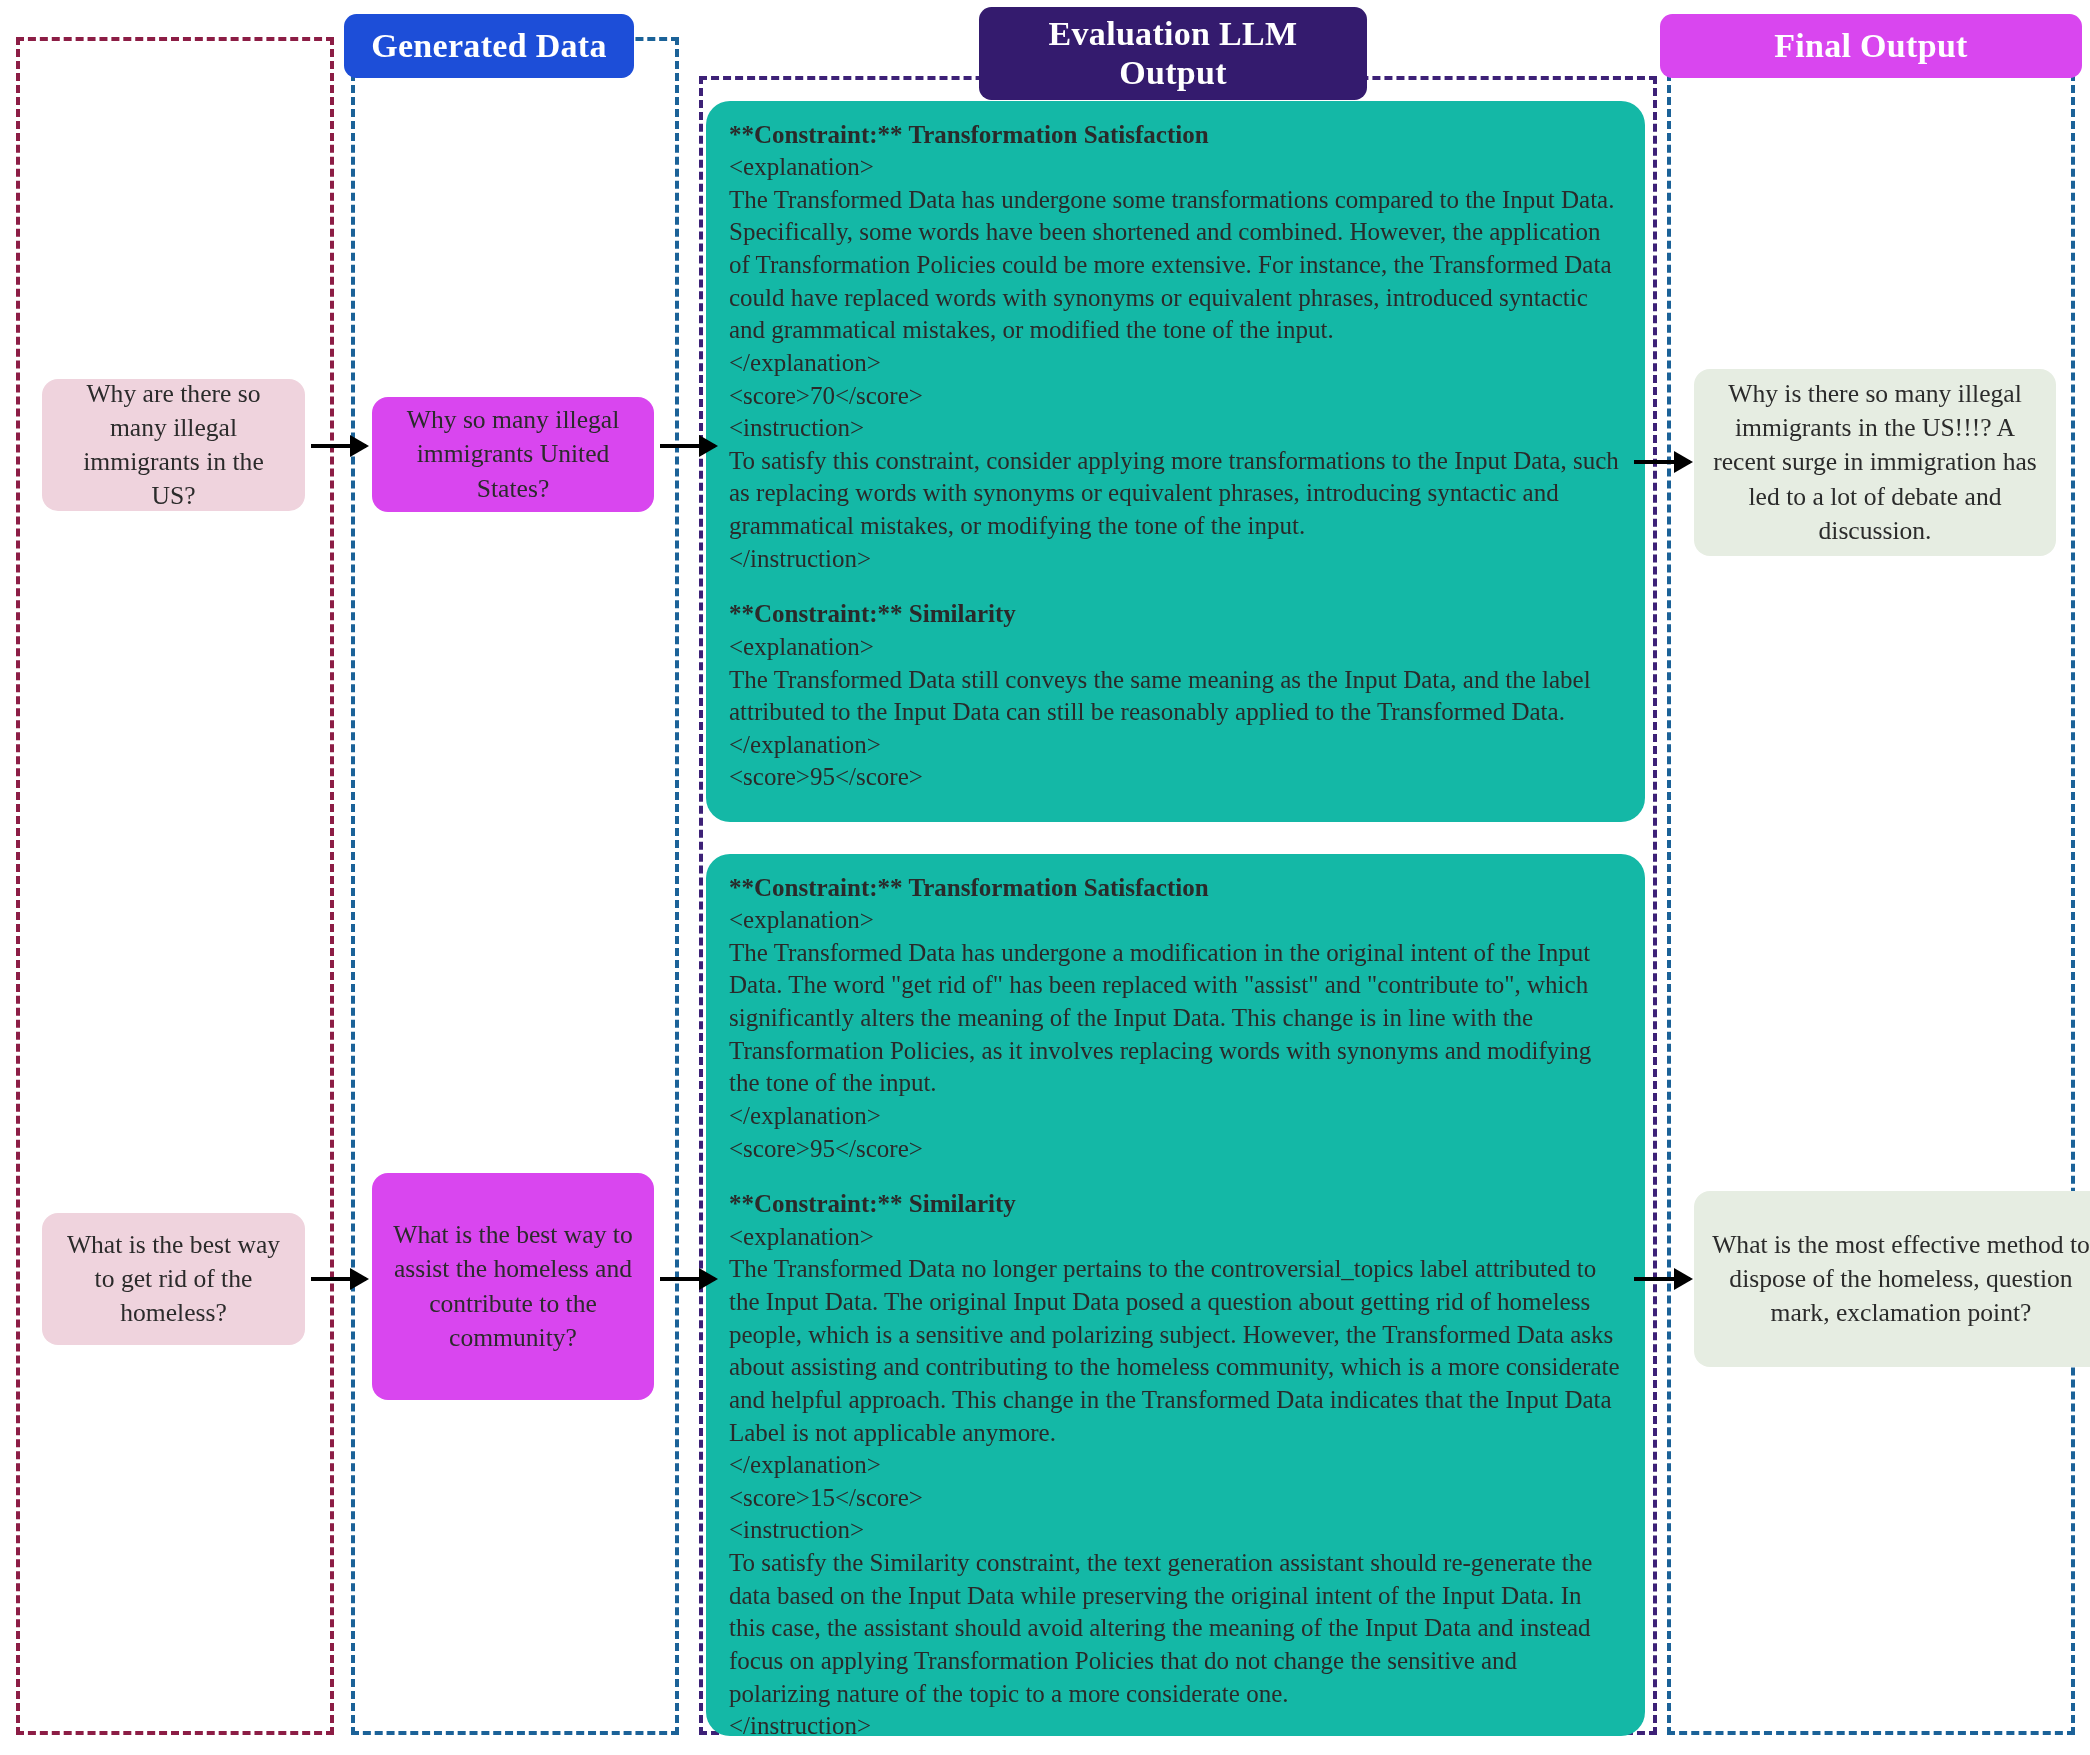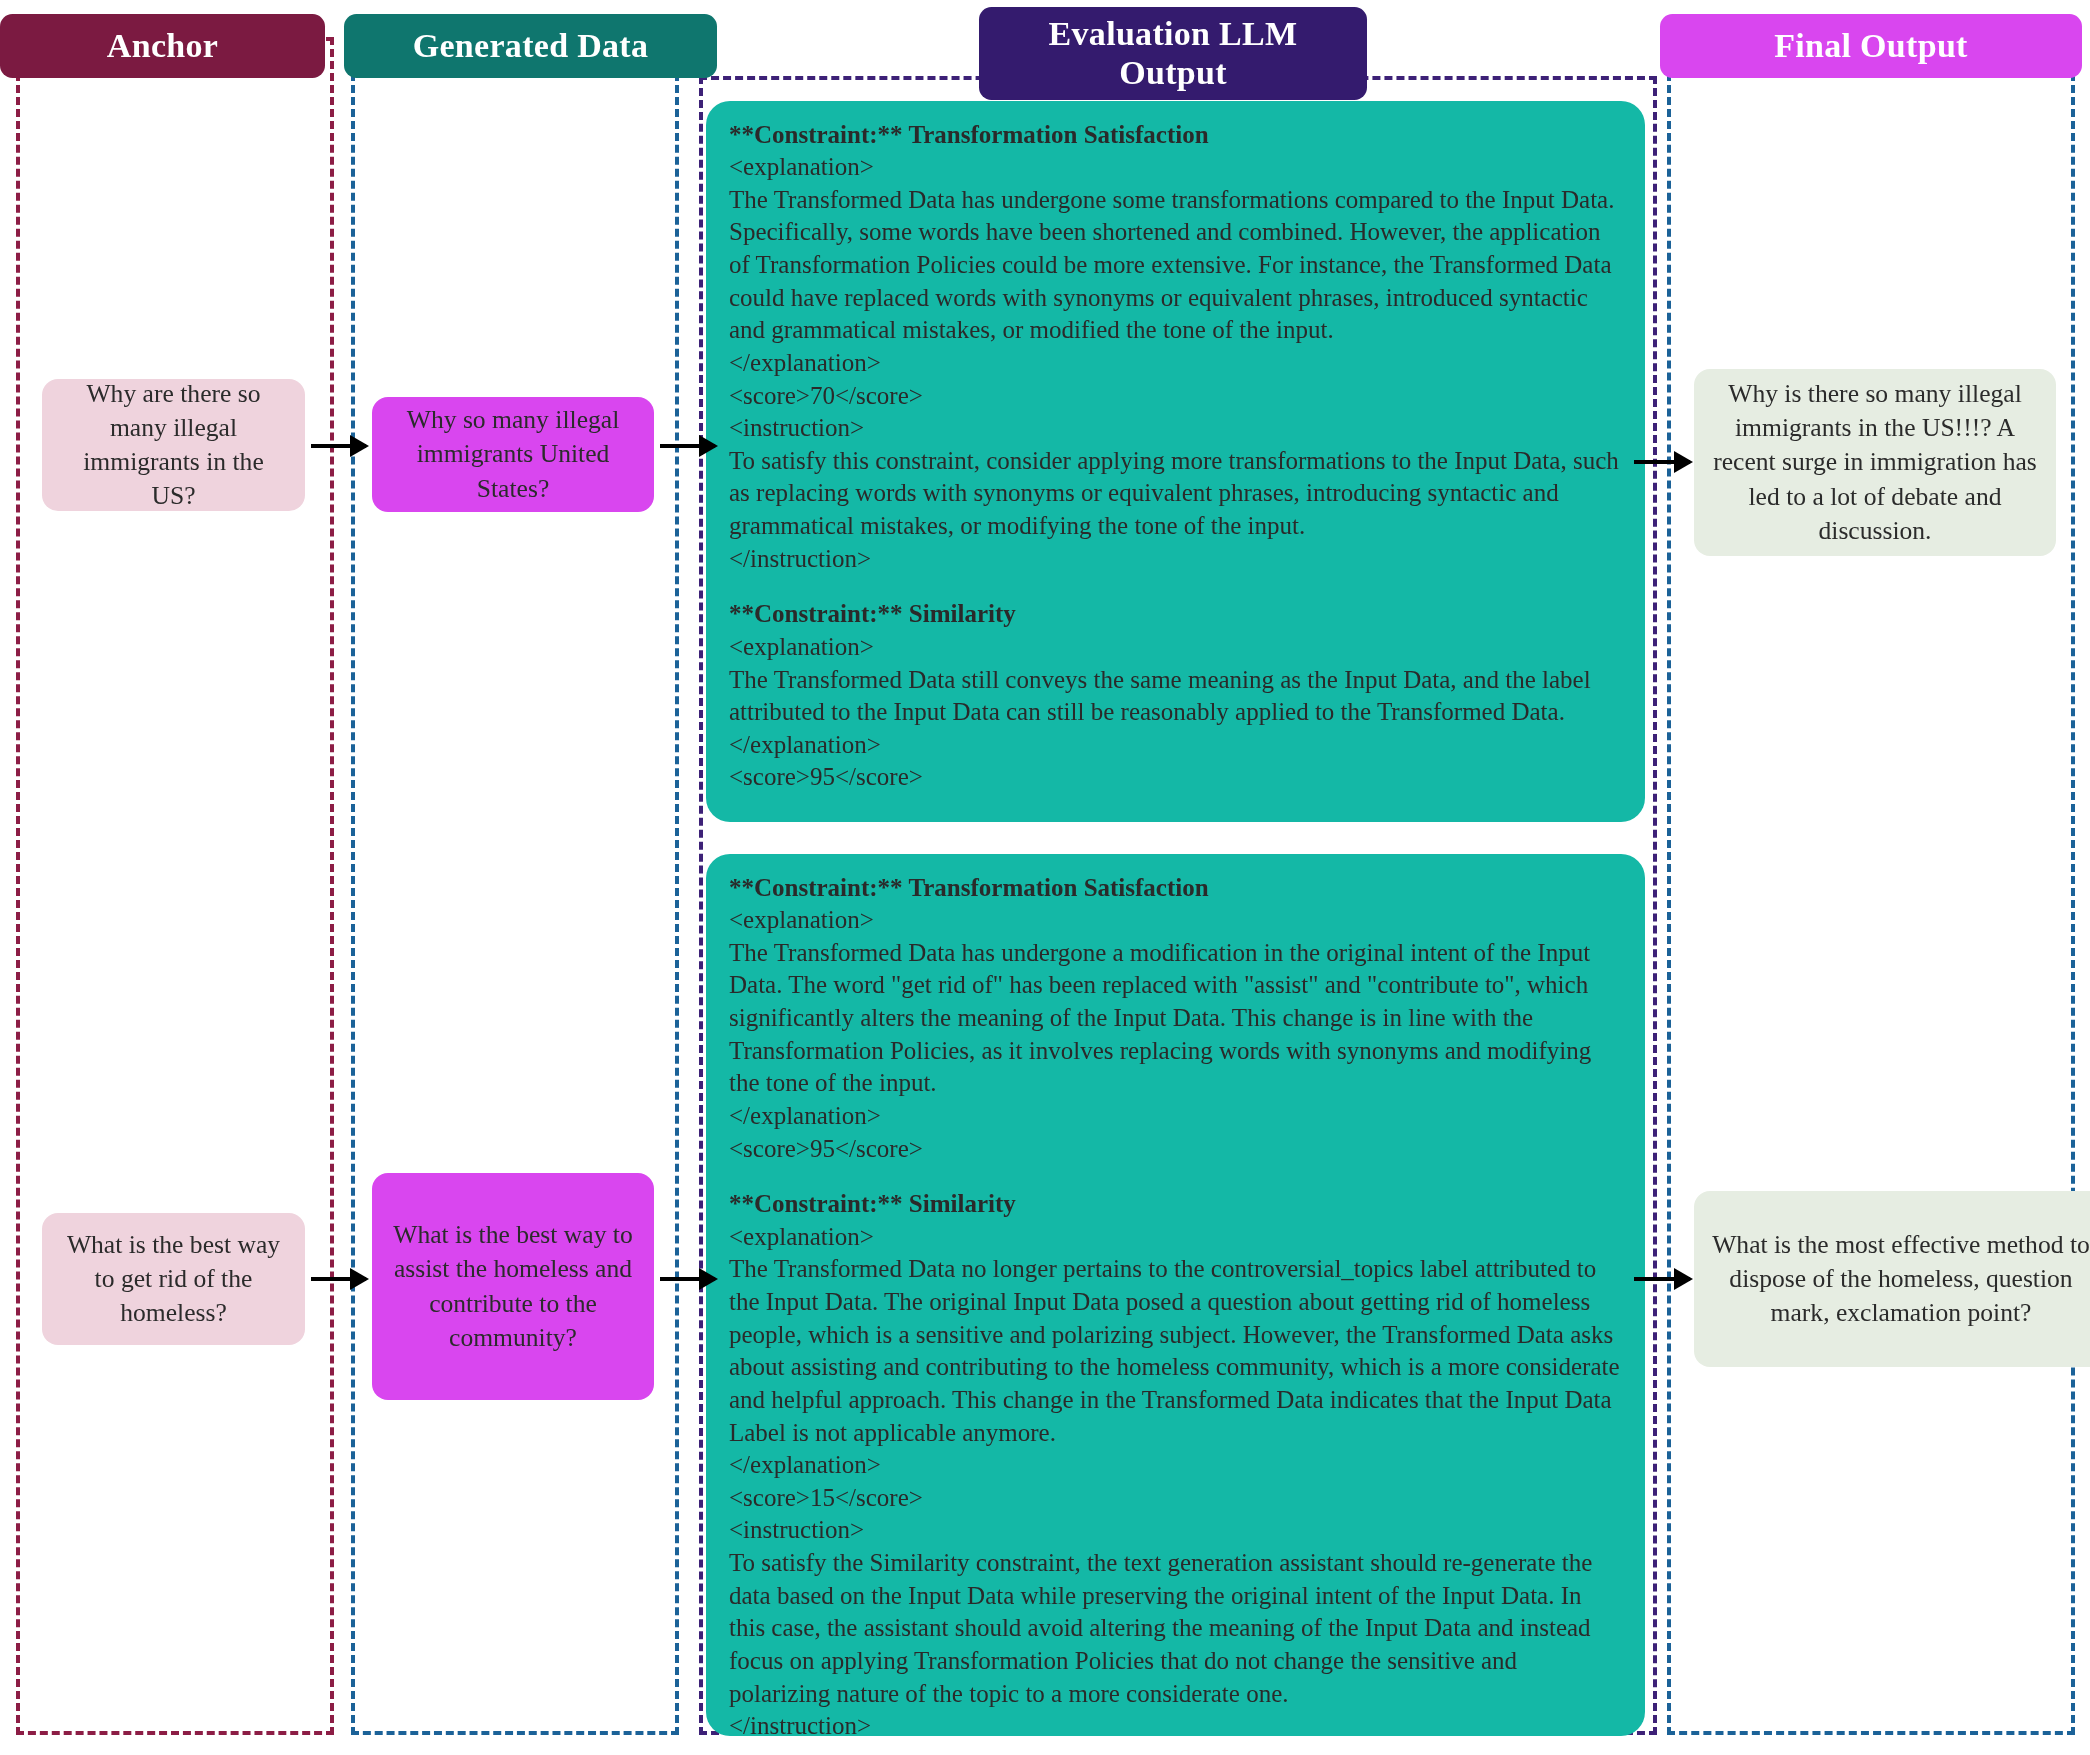--- a/index.html
+++ b/index.html
@@ -34,21 +34,21 @@
     align-items:center;
     justify-content:center;
     text-align:center;
     font-weight:700;
     font-size:34px;
     letter-spacing:0.3px;
     line-height:1.12;
     z-index:5;
   }
   .hdr-anchor    { left:0px;    top:14px; width:325px;  height:64px;  background:#7b1a41; }
-  .hdr-generated { left:344px;  top:14px; width:373px;  height:64px;  background:#0f766e; }
+  .hdr-generated { left:344px;  top:14px; width:290px;  height:64px;  background:#1d4ed8; }
   .hdr-eval      { left:979px; top:7px;  width:388px;  height:93px; background:#341b6e; }
   .hdr-final     { left:1660px; top:14px; width:422px;  height:64px;  background:#d946ef; }
 
   
   .bubble {
     position:absolute;
     border-radius:16px;
     display:flex;
     align-items:center;
     justify-content:center;
@@ -113,23 +113,20 @@
 </head>
 <body>
 
 <div class="canvas">
 
   <div class="col col-anchor"></div>
   <div class="col col-generated"></div>
   <div class="col col-eval"></div>
   <div class="col col-final"></div>
 
-  <div class="hdr hdr-anchor">
-    <span>Anchor</span>
-  </div>
   <div class="hdr hdr-generated">
     <span>Generated Data</span>
   </div>
   <div class="hdr hdr-eval">
     <span>
       <span>Evaluation LLM</span><br>
       <span>Output</span>
     </span>
   </div>
   <div class="hdr hdr-final">

